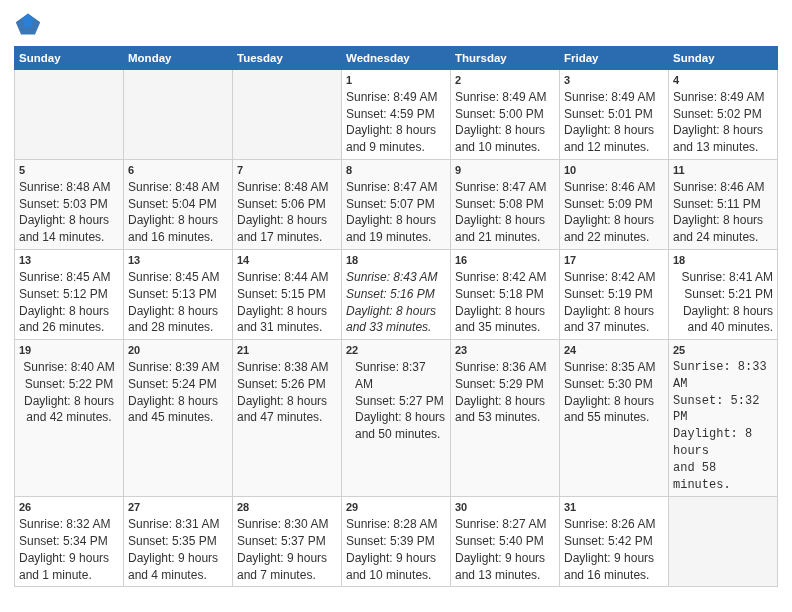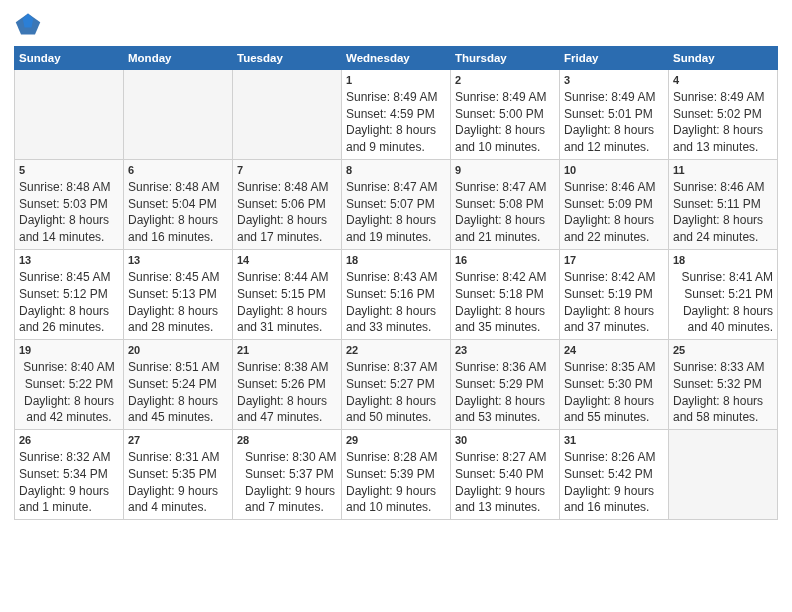--- a/index.html
+++ b/index.html
@@ -238,21 +238,21 @@
           </td>
           <td>
             <span class="day-number">14</span>
             <div class="day-info" style="white-space: pre-line;">Sunrise: 8:44 AM
 Sunset: 5:15 PM
 Daylight: 8 hours
 and 31 minutes.</div>
           </td>
           <td>
             <span class="day-number">18</span>
-            <div class="day-info" style="white-space: pre-line;">Sunrise: 8:43 AM
+            <div class="day-info" style="white-space: pre-line; font-style: italic;">Sunrise: 8:43 AM
 Sunset: 5:16 PM
 Daylight: 8 hours
 and 33 minutes.</div>
           </td>
           <td>
             <span class="day-number">16</span>
             <div class="day-info" style="white-space: pre-line;">Sunrise: 8:42 AM
 Sunset: 5:18 PM
 Daylight: 8 hours
 and 35 minutes.</div>
@@ -275,56 +275,56 @@
         <tr>
           <td>
             <span class="day-number">19</span>
             <div class="day-info" style="white-space: pre-line; text-align: center;">Sunrise: 8:40 AM
 Sunset: 5:22 PM
 Daylight: 8 hours
 and 42 minutes.</div>
           </td>
           <td>
             <span class="day-number">20</span>
-            <div class="day-info" style="white-space: pre-line;">Sunrise: 8:51 AM
+            <div class="day-info" style="white-space: pre-line;">Sunrise: 8:39 AM
 Sunset: 5:24 PM
 Daylight: 8 hours
 and 45 minutes.</div>
           </td>
           <td>
             <span class="day-number">21</span>
             <div class="day-info" style="white-space: pre-line;">Sunrise: 8:38 AM
 Sunset: 5:26 PM
 Daylight: 8 hours
 and 47 minutes.</div>
           </td>
           <td>
             <span class="day-number">22</span>
-            <div class="day-info" style="white-space: pre-line;">Sunrise: 8:37 AM
+            <div class="day-info" style="white-space: pre-line; margin-left: 9px;">Sunrise: 8:37 AM
 Sunset: 5:27 PM
 Daylight: 8 hours
 and 50 minutes.</div>
           </td>
           <td>
             <span class="day-number">23</span>
             <div class="day-info" style="white-space: pre-line;">Sunrise: 8:36 AM
 Sunset: 5:29 PM
 Daylight: 8 hours
 and 53 minutes.</div>
           </td>
           <td>
             <span class="day-number">24</span>
             <div class="day-info" style="white-space: pre-line;">Sunrise: 8:35 AM
 Sunset: 5:30 PM
 Daylight: 8 hours
 and 55 minutes.</div>
           </td>
           <td>
             <span class="day-number">25</span>
-            <div class="day-info" style="white-space: pre-line;">Sunrise: 8:33 AM
+            <div class="day-info" style="white-space: pre-line; font-family: Liberation Mono, monospace;">Sunrise: 8:33 AM
 Sunset: 5:32 PM
 Daylight: 8 hours
 and 58 minutes.</div>
           </td>
         </tr>
         <tr>
           <td>
             <span class="day-number">26</span>
             <div class="day-info" style="white-space: pre-line;">Sunrise: 8:32 AM
 Sunset: 5:34 PM
@@ -333,21 +333,21 @@
           </td>
           <td>
             <span class="day-number">27</span>
             <div class="day-info" style="white-space: pre-line;">Sunrise: 8:31 AM
 Sunset: 5:35 PM
 Daylight: 9 hours
 and 4 minutes.</div>
           </td>
           <td>
             <span class="day-number">28</span>
-            <div class="day-info" style="white-space: pre-line; margin-left: 8px;">Sunrise: 8:30 AM
+            <div class="day-info" style="white-space: pre-line;">Sunrise: 8:30 AM
 Sunset: 5:37 PM
 Daylight: 9 hours
 and 7 minutes.</div>
           </td>
           <td>
             <span class="day-number">29</span>
             <div class="day-info" style="white-space: pre-line;">Sunrise: 8:28 AM
 Sunset: 5:39 PM
 Daylight: 9 hours
 and 10 minutes.</div>

